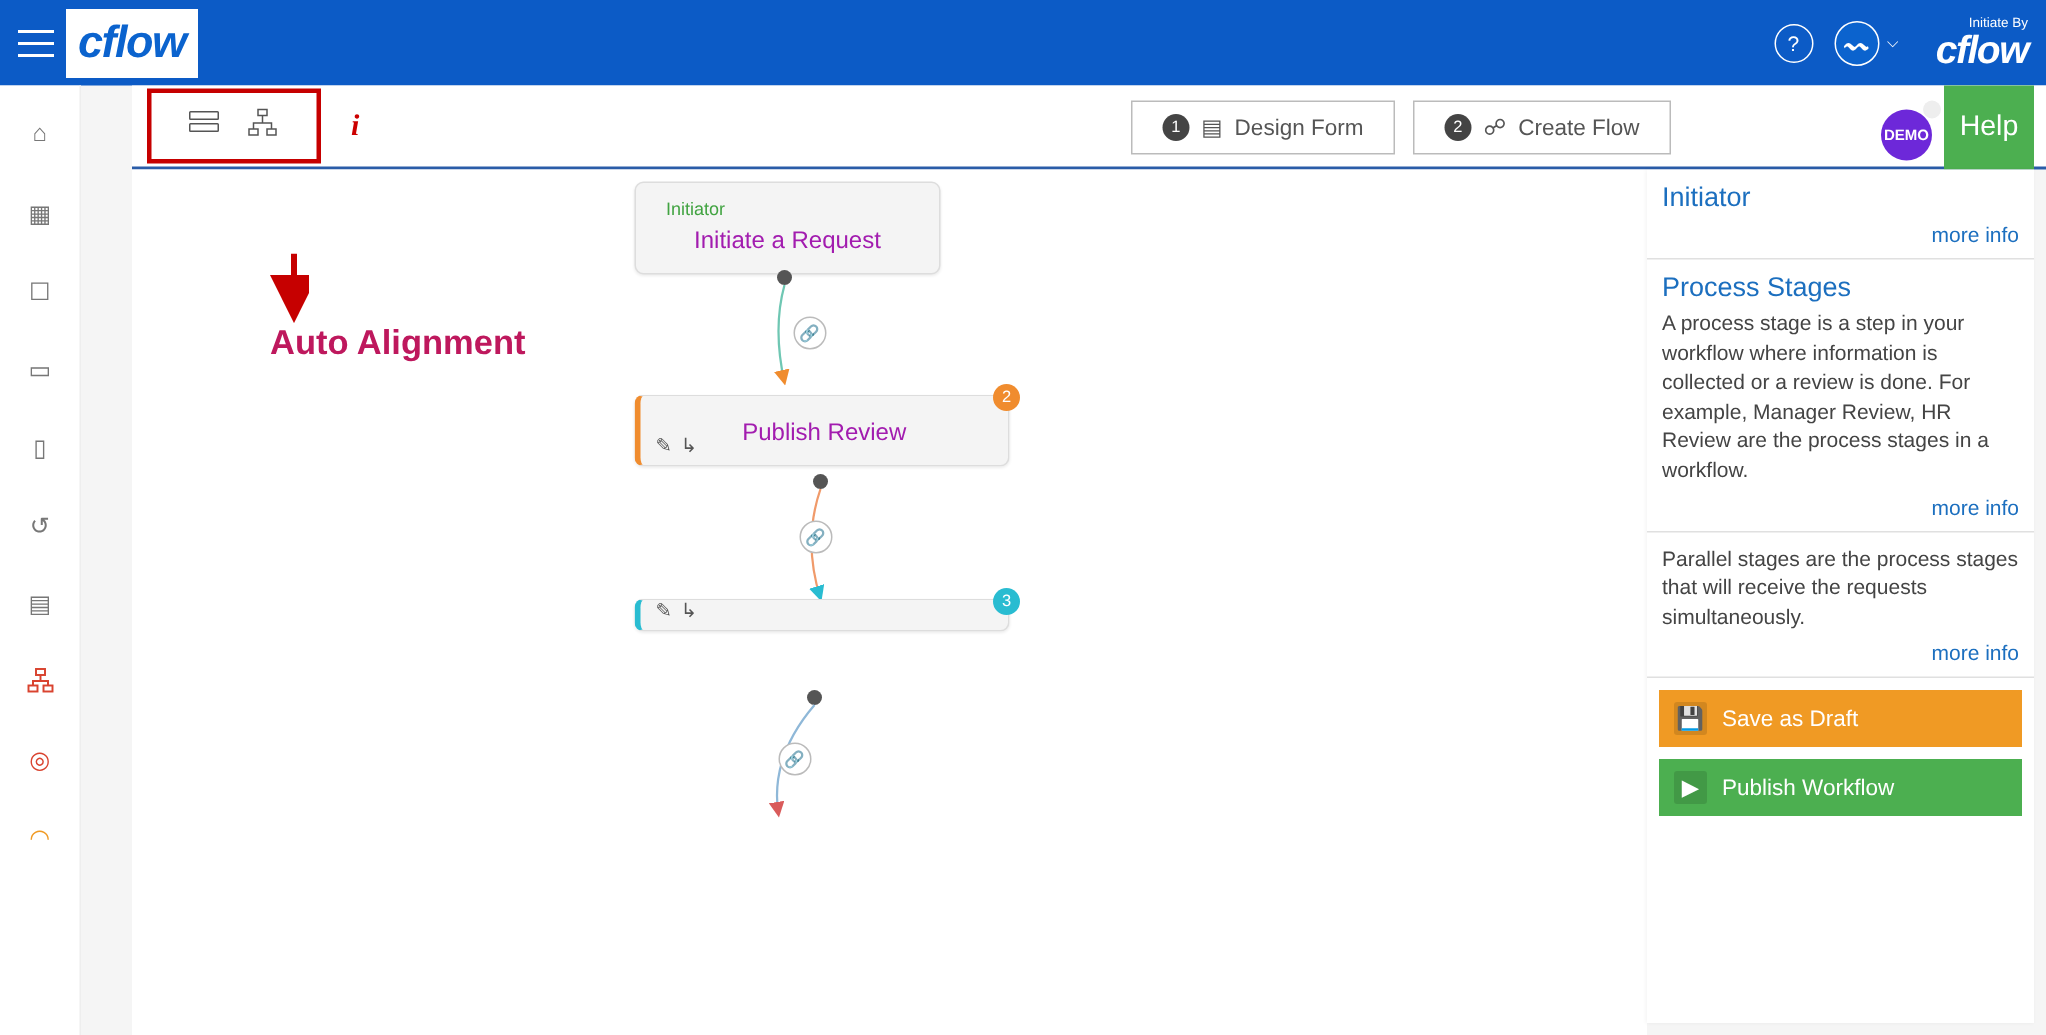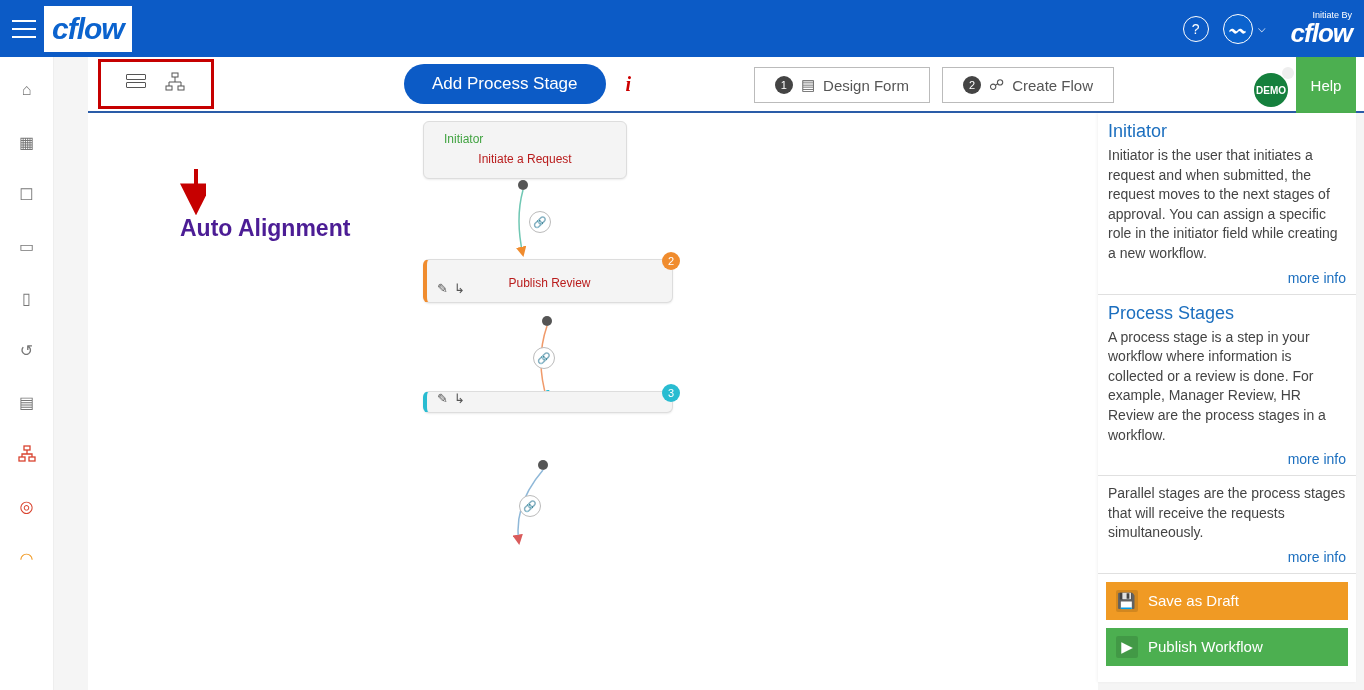--- a/index.html
+++ b/index.html
@@ -32,33 +32,33 @@
   .align-icon { width:20px; height:20px; display:flex; flex-direction:column; gap:2px; cursor:pointer; }
   .align-icon div{ height:6px; border:1px solid #555; border-radius:1px; }
   .tree-icon { width:22px; cursor:pointer; }
 
   .add-btn { margin-left:190px; background:#0c5bc6; color:#fff; border:none; border-radius:24px; padding:10px 28px; font-size:17px; cursor:pointer; }
   .info-i { color:#c00; font-style:italic; font-family: Georgia, serif; font-size:20px; margin-left:20px; cursor:pointer; font-weight:bold; }
 
   .tabs { position:absolute; right:250px; top:10px; display:flex; gap:12px; }
   .tab { border:1px solid #bbb; padding:8px 20px; display:flex; align-items:center; gap:8px; font-size:15px; color:#555; cursor:pointer; background:#fff; }
   .tab .num { width:18px; height:18px; border-radius:50%; background:#444; color:#fff; font-size:11px; display:flex; align-items:center; justify-content:center; }
-  .demo-circle { width:34px; height:34px; border-radius:50%; background:#15803d; color:#fff; font-size:10px; font-weight:bold; display:flex; align-items:center; justify-content:center; position:absolute; right:76px; top:16px; }
+  .demo-circle { width:34px; height:34px; border-radius:50%; background:#6d28d9; color:#fff; font-size:10px; font-weight:bold; display:flex; align-items:center; justify-content:center; position:absolute; right:76px; top:16px; }
   .demo-dot { width:12px; height:12px; border-radius:50%; background:#eee; position:absolute; right:70px; top:10px; }
-  .help-btn { position:absolute; right:8px; top:0; height:56px; width:60px; background:#4caf50; color:#fff; font-size:15px; display:flex; align-items:center; justify-content:center; cursor:pointer; }
+  .help-btn { position:absolute; right:8px; top:0; height:56px; width:60px; background:#4caf50; color:#fff; font-size:19px; display:flex; align-items:center; justify-content:center; cursor:pointer; }
 
   
   .canvas { position:absolute; left:34px; right:266px; top:56px; bottom:0; background:#fff; overflow:hidden; }
   .annotation-arrow { position:absolute; left:78px; top:56px; }
-  .annotation-text { position:absolute; left:92px; top:102px; color:#4c1d95; font-weight:bold; font-size:23px; }
+  .annotation-text { position:absolute; left:92px; top:102px; color:#be185d; font-weight:bold; font-size:23px; }
 
   .flow { position:absolute; left:335px; top:8px; width:350px; }
   .node { background:#f4f4f4; border:1px solid #ddd; border-radius:6px; padding:10px 20px; position:relative; box-shadow:0 1px 2px rgba(0,0,0,.08); }
   .node .initiator-label { color:#41a341; font-size:12px; }
-  .node .title { font-size:12px; color:#b91c1c; text-align:center; padding:6px 0 2px; }
+  .node .title { font-size:16px; color:#a21caf; text-align:center; padding:6px 0 2px; }
   .node .badge { position:absolute; top:-8px; right:-8px; width:18px; height:18px; border-radius:50%; color:#fff; font-size:11px; display:flex; align-items:center; justify-content:center; }
   .node .tools { position:absolute; bottom:6px; left:10px; color:#555; font-size:13px; display:flex; gap:6px; }
   .node.orange-bar { border-left:4px solid #f08c2e; }
   .node.cyan-bar { border-left:4px solid #29bcd1; }
   .node1 { width:204px; margin-left:0; }
   .node2 { width:250px; margin-left:0; margin-top:80px; }
   .node3 { width:250px; margin-left:0; margin-top:88px; }
   .node-end { width:116px; margin-left:42px; margin-top:88px; background:#f3f3f3; border:1px solid #ddd; border-radius:6px; text-align:center; padding:22px 0; font-size:15px; color:#333; }
   .link-icon { width:22px; height:22px; border-radius:50%; border:1px solid #bbb; background:#fff; display:flex; align-items:center; justify-content:center; font-size:11px; color:#666; position:absolute; }
   svg.edge { position:absolute; overflow:visible; }
@@ -128,21 +128,20 @@
         </div>
       <div class="tree-icon">
         <svg width="22" height="22" viewBox="0 0 22 22">
             <rect x="8" y="2" width="6" height="4" fill="none" stroke="#555"></rect>
             <rect x="2" y="15" width="6" height="4" fill="none" stroke="#555"></rect>
             <rect x="14" y="15" width="6" height="4" fill="none" stroke="#555"></rect>
             <path d="M11 6 V11 M11 11 H5 V15 M11 11 H17 V15" fill="none" stroke="#555"></path>
           </svg>
       </div>
     </div>
-    <button class="add-btn">Add Process Stage</button>
     <span class="info-i">i</span>
 
     <div class="tabs">
       <div class="tab">
         <span class="num">1</span>
         <span>▤</span>
         <span>Design Form</span>
       </div>
       <div class="tab">
         <span class="num">2</span>
@@ -222,21 +221,20 @@
         <path d="M40 11 Q 10 46 16 84" fill="none" stroke="#8fb8d8" stroke-width="1.5" marker-end="url(#ar-rd)"></path>
       </svg>
       <div class="link-icon" style="left:96px; top:374px;">🔗</div>
 
     </div>
   </div>
 
   <div class="rightpanel">
     <div class="section">
       <h3>Initiator</h3>
-      <p>Initiator is the user that initiates a request and when submitted, the request moves to the next stages of approval. You can assign a specific role in the initiator field while creating a new workflow.</p>
       <a class="more">more info</a>
     </div>
     <div class="section">
       <h3>Process Stages</h3>
       <p>A process stage is a step in your workflow where information is collected or a review is done. For example, Manager Review, HR Review are the process stages in a workflow.</p>
       <a class="more">more info</a>
     </div>
     <div class="section">
       <p>Parallel stages are the process stages that will receive the requests simultaneously.</p>
       <a class="more">more info</a>

